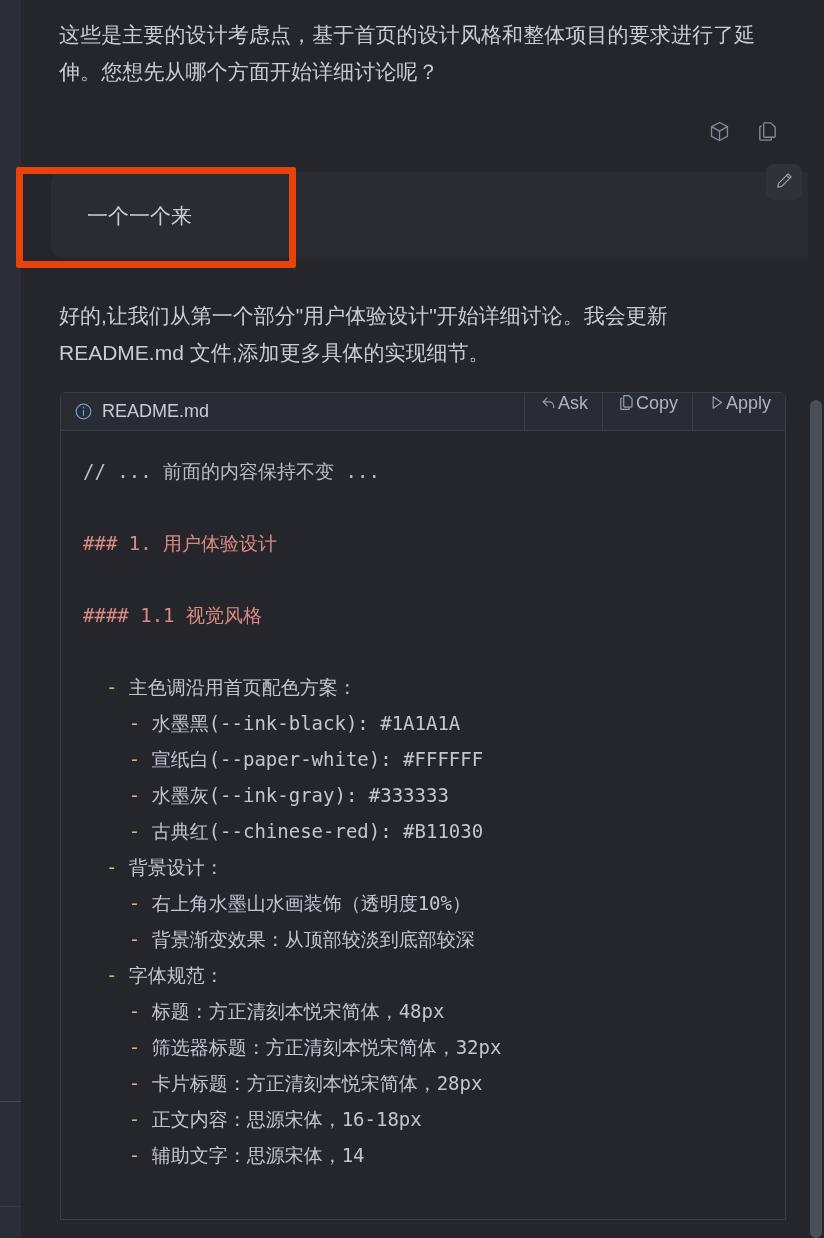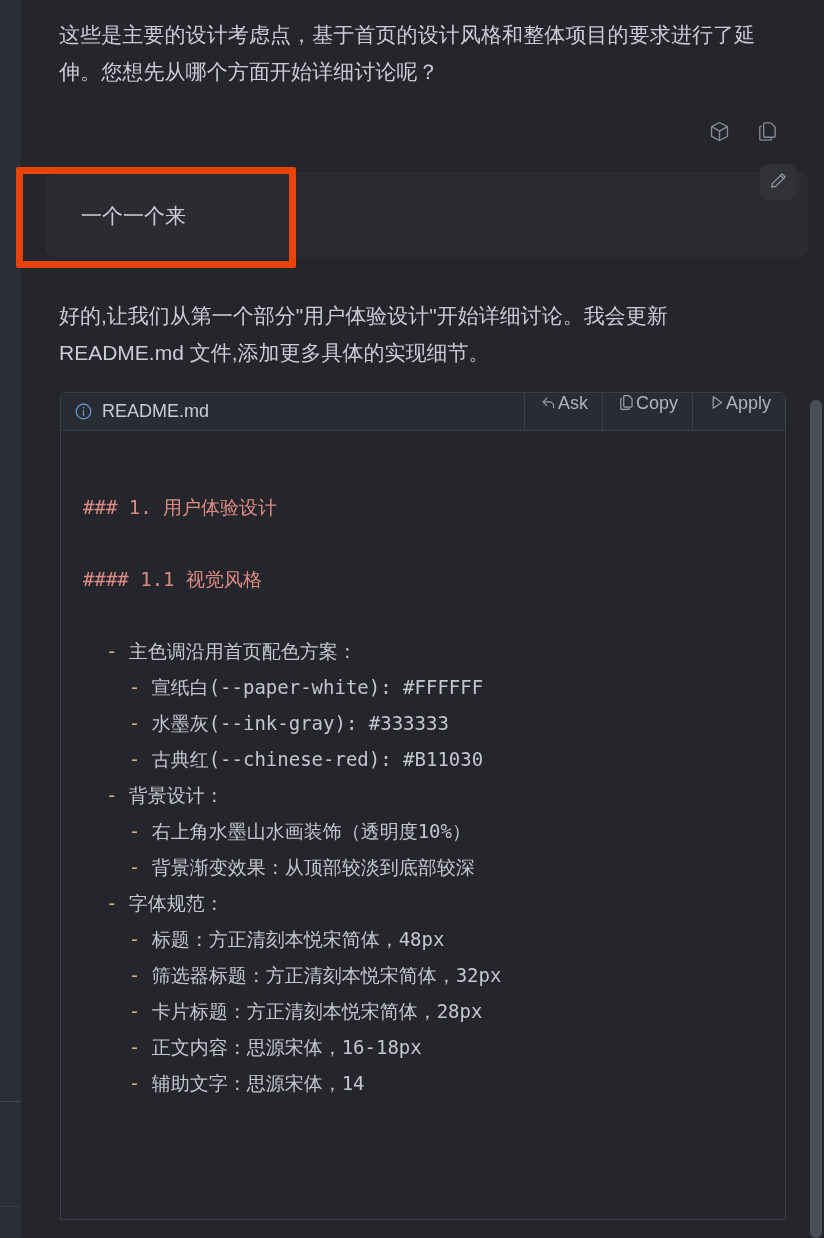--- a/index.html
+++ b/index.html
@@ -72,21 +72,21 @@
   .icon-btn {
     width: 28px; height: 28px;
     display: flex; align-items: center; justify-content: center;
     color: #868b99;
   }
   .icon-btn svg { display:block; }
 
   
   .user-row {
     position: absolute;
-    left: 6px;
+    left: 12px;
     top: 172px;
     width: 782px;
     height: 92px;
   }
   .user-bubble {
     position: absolute;
     left: 18px;
     top: 0;
     width: 764px;
     height: 85px;
@@ -306,26 +306,28 @@
           <span>
             <svg width="19" height="19" viewBox="0 0 24 24" fill="none" stroke="currentColor" stroke-width="1.5" stroke-linejoin="round">
               <path d="M7.8 4.8 18.4 12 7.8 19.2z"></path>
             </svg>
           </span>
           <span>Apply</span>
         </div>
       </div>
 
       <div class="code-body" id="code-body">
+          <div class="code-line"><span class="c-comment">// ... 前面的内容保持不变 ...</span></div>
           <div class="code-line blank"> </div>
           <div class="code-line"><span class="c-heading">### 1. 用户体验设计</span></div>
           <div class="code-line blank"> </div>
           <div class="code-line"><span class="c-heading">#### 1.1 视觉风格</span></div>
           <div class="code-line blank"> </div>
           <div class="code-line"><span class="c-text">  </span><span class="c-dash">- </span><span class="c-text">主色调沿用首页配色方案：</span></div>
+          <div class="code-line"><span class="c-text">    </span><span class="c-dash">- </span><span class="c-text">水墨黑(--ink-black): #1A1A1A</span></div>
           <div class="code-line"><span class="c-text">    </span><span class="c-dash">- </span><span class="c-text">宣纸白(--paper-white): #FFFFFF</span></div>
           <div class="code-line"><span class="c-text">    </span><span class="c-dash">- </span><span class="c-text">水墨灰(--ink-gray): #333333</span></div>
           <div class="code-line"><span class="c-text">    </span><span class="c-dash">- </span><span class="c-text">古典红(--chinese-red): #B11030</span></div>
           <div class="code-line"><span class="c-text">  </span><span class="c-dash">- </span><span class="c-text">背景设计：</span></div>
           <div class="code-line"><span class="c-text">    </span><span class="c-dash">- </span><span class="c-text">右上角水墨山水画装饰（透明度10%）</span></div>
           <div class="code-line"><span class="c-text">    </span><span class="c-dash">- </span><span class="c-text">背景渐变效果：从顶部较淡到底部较深</span></div>
           <div class="code-line"><span class="c-text">  </span><span class="c-dash">- </span><span class="c-text">字体规范：</span></div>
           <div class="code-line"><span class="c-text">    </span><span class="c-dash">- </span><span class="c-text">标题：方正清刻本悦宋简体，48px</span></div>
           <div class="code-line"><span class="c-text">    </span><span class="c-dash">- </span><span class="c-text">筛选器标题：方正清刻本悦宋简体，32px</span></div>
           <div class="code-line"><span class="c-text">    </span><span class="c-dash">- </span><span class="c-text">卡片标题：方正清刻本悦宋简体，28px</span></div>

